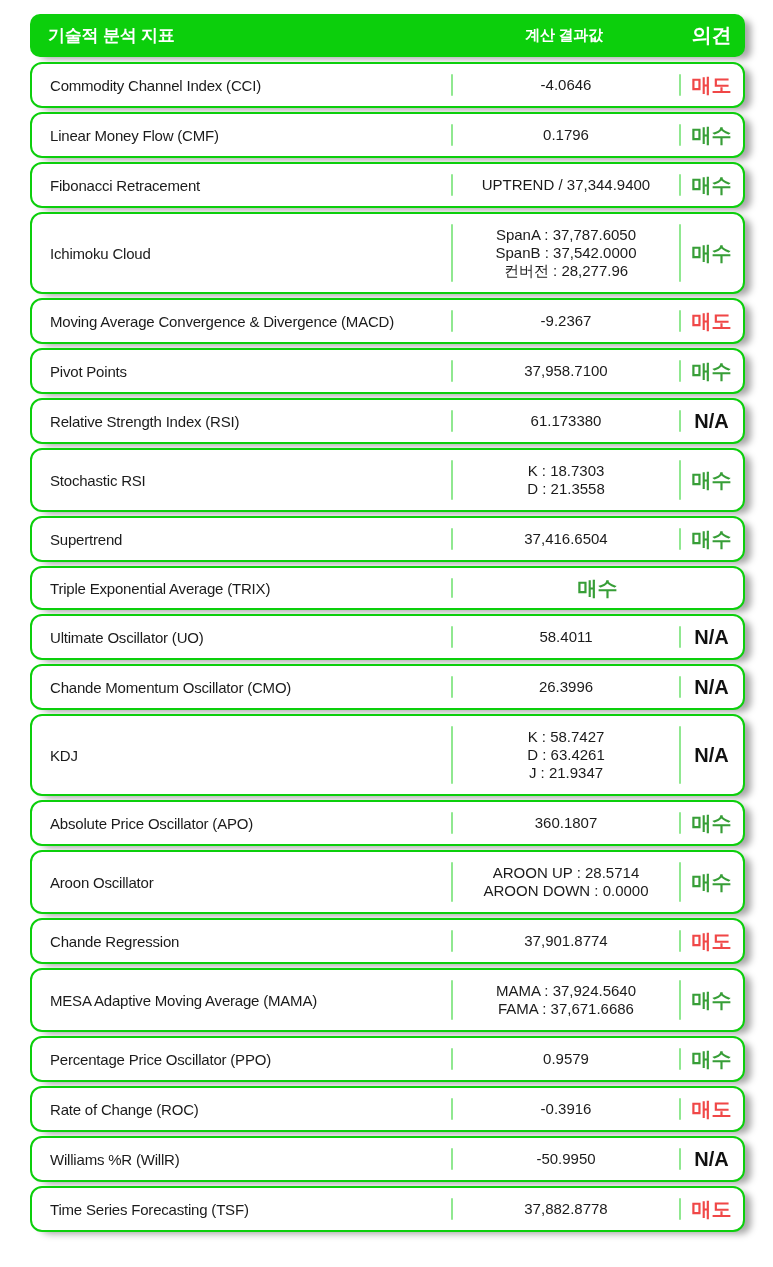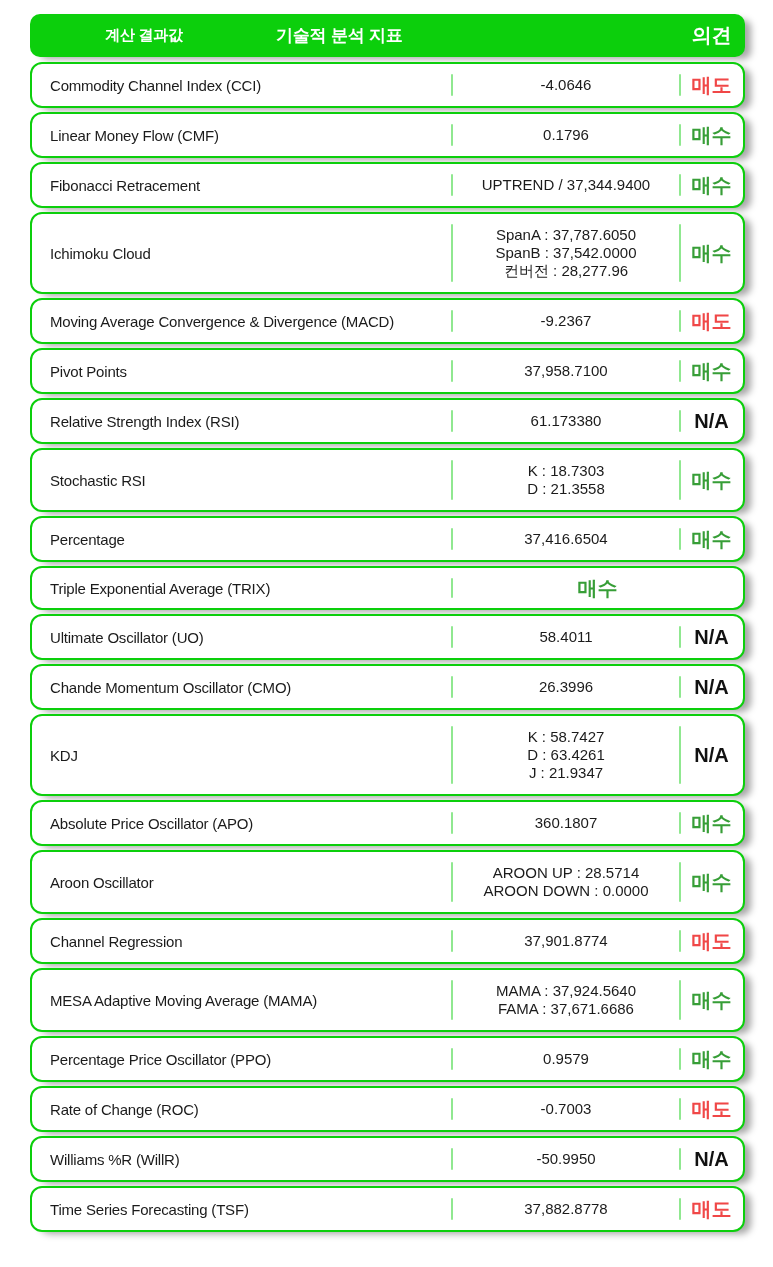--- a/index.html
+++ b/index.html
@@ -89,22 +89,22 @@
   .header-row .col.name{font-size:17px;}
   .header-row .col.value{padding:0 6px;}
   .header-row .col.value::before,
   .header-row .col.opinion::before{display:none;}
 </style>
 </head>
 <body>
 
 <div class="table-wrap">
   <div class="header-row">
+    <div class="col name">기술적 분석 지표</div>
     <div class="col value">계산 결과값</div>
-    <div class="col name">기술적 분석 지표</div>
     <div class="col opinion">의견</div>
   </div>
   <div id="rows">
   <div class="row">
     <div class="col name">Commodity Channel Index (CCI)</div>
     <div class="col value">
           <div class="vline">-4.0646</div>
         </div>
     <div class="col opinion" style="color: rgb(240, 71, 71);">매도</div>
   </div>
@@ -162,21 +162,21 @@
   <div class="row">
     <div class="col name">Stochastic RSI</div>
     <div class="col value">
           <div class="vline">K : 18.7303</div>
           <div class="vline">D : 21.3558</div>
         </div>
     <div class="col opinion" style="color: rgb(55, 158, 55);">매수</div>
   </div>
 
   <div class="row">
-    <div class="col name">Percentage</div>
+    <div class="col name">Supertrend</div>
     <div class="col value">
           <div class="vline">37,416.6504</div>
         </div>
     <div class="col opinion" style="color: rgb(55, 158, 55);">매수</div>
   </div>
 
   <div class="row">
     <div class="col name">Triple Exponential Average (TRIX)</div>
     <div class="col opinion" style="color: rgb(55, 158, 55);">매수</div>
   </div>
@@ -218,21 +218,21 @@
   <div class="row">
     <div class="col name">Aroon Oscillator</div>
     <div class="col value">
           <div class="vline">AROON UP : 28.5714</div>
           <div class="vline">AROON DOWN : 0.0000</div>
         </div>
     <div class="col opinion" style="color: rgb(55, 158, 55);">매수</div>
   </div>
 
   <div class="row">
-    <div class="col name">Channel Regression</div>
+    <div class="col name">Chande Regression</div>
     <div class="col value">
           <div class="vline">37,901.8774</div>
         </div>
     <div class="col opinion" style="color: rgb(240, 71, 71);">매도</div>
   </div>
 
   <div class="row">
     <div class="col name">MESA Adaptive Moving Average (MAMA)</div>
     <div class="col value">
           <div class="vline">MAMA : 37,924.5640</div>
@@ -245,21 +245,21 @@
     <div class="col name">Percentage Price Oscillator (PPO)</div>
     <div class="col value">
           <div class="vline">0.9579</div>
         </div>
     <div class="col opinion" style="color: rgb(55, 158, 55);">매수</div>
   </div>
 
   <div class="row">
     <div class="col name">Rate of Change (ROC)</div>
     <div class="col value">
-          <div class="vline">-0.7003</div>
+          <div class="vline">-0.3916</div>
         </div>
     <div class="col opinion" style="color: rgb(240, 71, 71);">매도</div>
   </div>
 
   <div class="row">
     <div class="col name">Williams %R (WillR)</div>
     <div class="col value">
           <div class="vline">-50.9950</div>
         </div>
     <div class="col opinion" style="color: rgb(17, 17, 17);">N/A</div>

